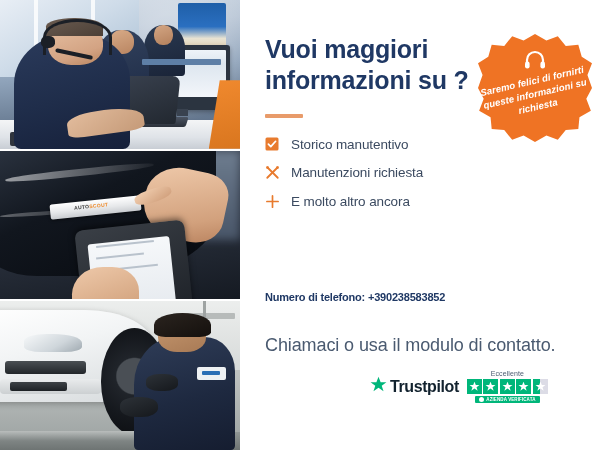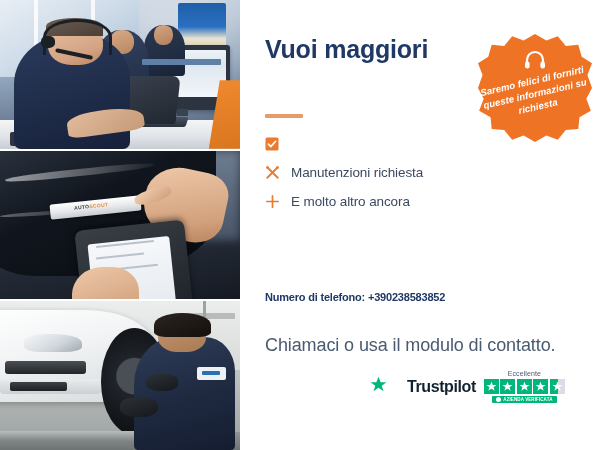--- a/index.html
+++ b/index.html
@@ -150,21 +150,21 @@
   .ficon{width:26px;flex:0 0 26px;display:flex;align-items:center;justify-content:flex-start;color:#e87b2e;}
   .flabel{font-size:13.5px;color:#3b4a60;letter-spacing:-.1px;}
 
   
   .phone{position:absolute;left:25px;top:291px;font-size:11px;font-weight:bold;color:#1f3864;letter-spacing:-.2px;}
   .sub1{position:absolute;left:25px;top:317px;font-size:11.8px;color:#4a5a70;letter-spacing:-.1px;}
   .sub2{position:absolute;left:25px;top:335px;font-size:18px;color:#4a5a70;letter-spacing:-.1px;}
 
   
   .tp{position:absolute;left:130px;top:370px;display:flex;align-items:center;gap:8px;}
-  .tp-logo{display:flex;align-items:center;gap:20px;}
+  .tp-logo{display:flex;align-items:center;gap:3px;}
   .tp-name{font-size:16px;font-weight:bold;color:#12222e;letter-spacing:-.4px;}
   .tp-rating{display:flex;flex-direction:column;align-items:center;gap:2px;}
   .tp-exc{font-size:7px;color:#4a5a70;letter-spacing:.1px;}
   .stars{display:flex;gap:1.5px;}
   .star{width:15px;height:15px;display:flex;align-items:center;justify-content:center;background:#00b67a;}
   .star.half{background:linear-gradient(90deg,#00b67a 0 50%, #dcdce6 50% 100%);}
   .verified{display:flex;align-items:center;justify-content:center;gap:2px;
       background:#00b67a;border-radius:1px;padding:1px 4px;}
   .verified .vtxt{font-size:4.5px;color:#ffffff;font-weight:bold;letter-spacing:.1px;white-space:nowrap;}
   .vdot{width:5px;height:5px;border-radius:50%;background:#ffffff;flex:0 0 5px;}
@@ -237,20 +237,21 @@
       <div class="mpatch"></div>
       <div class="glove"></div>
       <div class="glove2"></div>
     </div>
   </div>
 
   <div class="content">
 
     <div class="heading">
       <div>Vuoi maggiori</div>
+      <div>informazioni su ?</div>
     </div>
     <div class="rule"></div>
 
     <div class="badge">
       <div class="blob"></div>
       <span class="hs">
         <svg width="22" height="20" viewBox="0 0 22 20" fill="none" aria-hidden="true">
           <path d="M3 13V10a8 8 0 0 1 16 0v3" stroke="#ffffff" stroke-width="2.2" stroke-linecap="round" fill="none"></path>
           <rect x="1" y="11.5" width="4.6" height="7" rx="2.2" fill="#ffffff"></rect>
           <rect x="16.4" y="11.5" width="4.6" height="7" rx="2.2" fill="#ffffff"></rect>
@@ -261,20 +262,21 @@
 
     <div class="flist">
 
       <div class="frow">
         <span class="ficon">
           <svg width="14" height="14" viewBox="0 0 14 14" aria-hidden="true">
             <rect x="0.5" y="0.5" width="13" height="13" rx="1.5" fill="#e87b2e"></rect>
             <path d="M3.4 7.2 L5.8 9.6 L10.6 4.3" stroke="#ffffff" stroke-width="1.7" fill="none" stroke-linecap="round" stroke-linejoin="round"></path>
           </svg>
         </span>
+        <span class="flabel">Storico manutentivo</span>
       </div>
 
       <div class="frow">
         <span class="ficon">
           <svg width="15" height="15" viewBox="0 0 16 16" aria-hidden="true">
             <path d="M2.4 2.4 L13.6 13.6" stroke="#e87b2e" stroke-width="1.9" stroke-linecap="round"></path>
             <path d="M13.6 2.4 L2.4 13.6" stroke="#e87b2e" stroke-width="1.9" stroke-linecap="round"></path>
             <circle cx="2.8" cy="2.8" r="1.5" fill="#e87b2e"></circle>
             <circle cx="13.2" cy="2.8" r="1.5" fill="#e87b2e"></circle>
           </svg>

